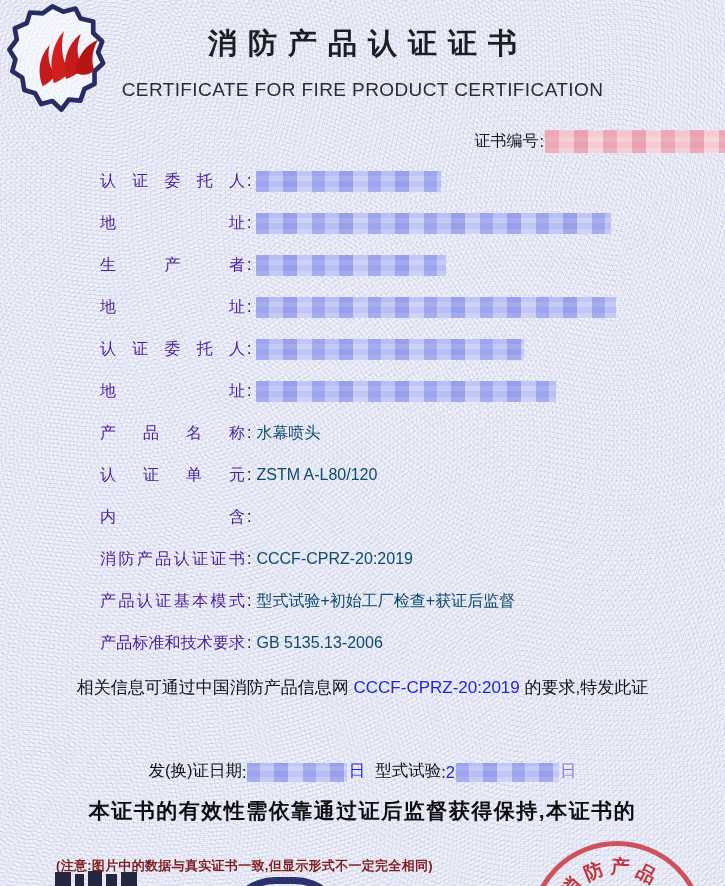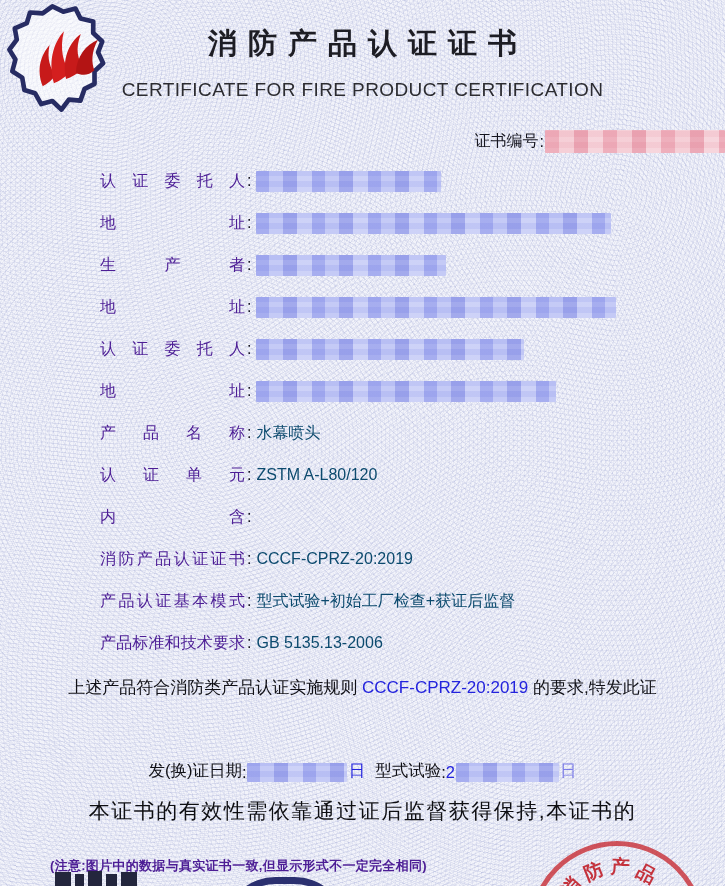--- a/index.html
+++ b/index.html
@@ -53,23 +53,23 @@
   .colon{margin:0 5px 0 2px;color:#14141f;}
   .fvalue{color:#0c4a6e;white-space:nowrap;}
 
   .centerline{position:absolute;left:0;right:0;text-align:center;white-space:nowrap;}
   .blue{color:#2323dd;}
   .faded{opacity:.55;}
   .statement{top:676px;font-size:17px;color:#101016;}
   .firstissue{top:719px;font-size:16.5px;color:#101016;}
   .reissue{top:760px;font-size:16.5px;color:#101016;display:flex;justify-content:center;align-items:flex-end;}
   .reissue .redact{height:19px;}
-  .footer1{top:797px;font-size:21px;letter-spacing:1.5px;color:#0e0e12;font-weight:400;}
+  .footer1{top:797px;font-size:21px;letter-spacing:1.5px;color:#0e0e12;font-weight:700;}
   .footer2{top:829px;font-size:21px;letter-spacing:1px;color:#0e0e12;font-weight:500;}
-  .notice{position:absolute;left:50px;top:857px;font-size:13px;font-weight:700;color:#4c1d95;letter-spacing:.3px;white-space:nowrap;}
+  .notice{position:absolute;left:56px;top:857px;font-size:13px;font-weight:700;color:#7f1d1d;letter-spacing:.3px;white-space:nowrap;}
 
   
   .cutoff-glyphs{position:absolute;left:55px;bottom:0;height:15px;display:flex;align-items:flex-end;gap:4px;overflow:hidden;}
   .cutoff-glyphs i{display:block;background:#23263d;}
   .emblem-arc{position:absolute;left:228px;top:877px;width:100px;height:70px;border:7px solid #2b3070;border-radius:50%/60%;}
   .stamp{position:absolute;left:529px;top:841px;width:166px;height:166px;border-radius:50%;
          border:5px solid rgba(198,40,48,.78);}
   .stamp span{position:absolute;left:50%;top:50%;font-size:19px;font-weight:700;color:rgba(193,35,45,.92);}
   .stamp .c0{transform:translate(-50%,-50%) rotate(-48deg) translateY(-62px);}
   .stamp .c1{transform:translate(-50%,-50%) rotate(-22deg) translateY(-62px);}
@@ -160,21 +160,21 @@
       <span class="fvalue">型式试验+初始工厂检查+获证后监督</span>
     </div>
     <div class="frow">
       <span class="flabel">产品标准和技术要求</span>
         <span class="colon">:</span>
       <span class="fvalue">GB 5135.13-2006</span>
     </div>
   </div>
 
   <div class="centerline statement">
-    <span>上述产品符合消防类产品认证实施规则 </span><span class="blue">CCCF-CPRZ-20:2019</span><span> 的要求,特发此证</span>
+    <span>相关信息可通过中国消防产品信息网 </span><span class="blue">CCCF-CPRZ-20:2019</span><span> 的要求,特发此证</span>
   </div>
 
 
   <div class="centerline reissue">
     <span>发(换)证日期</span>
       <span>:</span>
     <span class="redact" style="width:100px;margin-right:2px"></span>
     <span class="blue">日</span>
     <span style="width:10px"></span>
     <span>型式试验</span>

